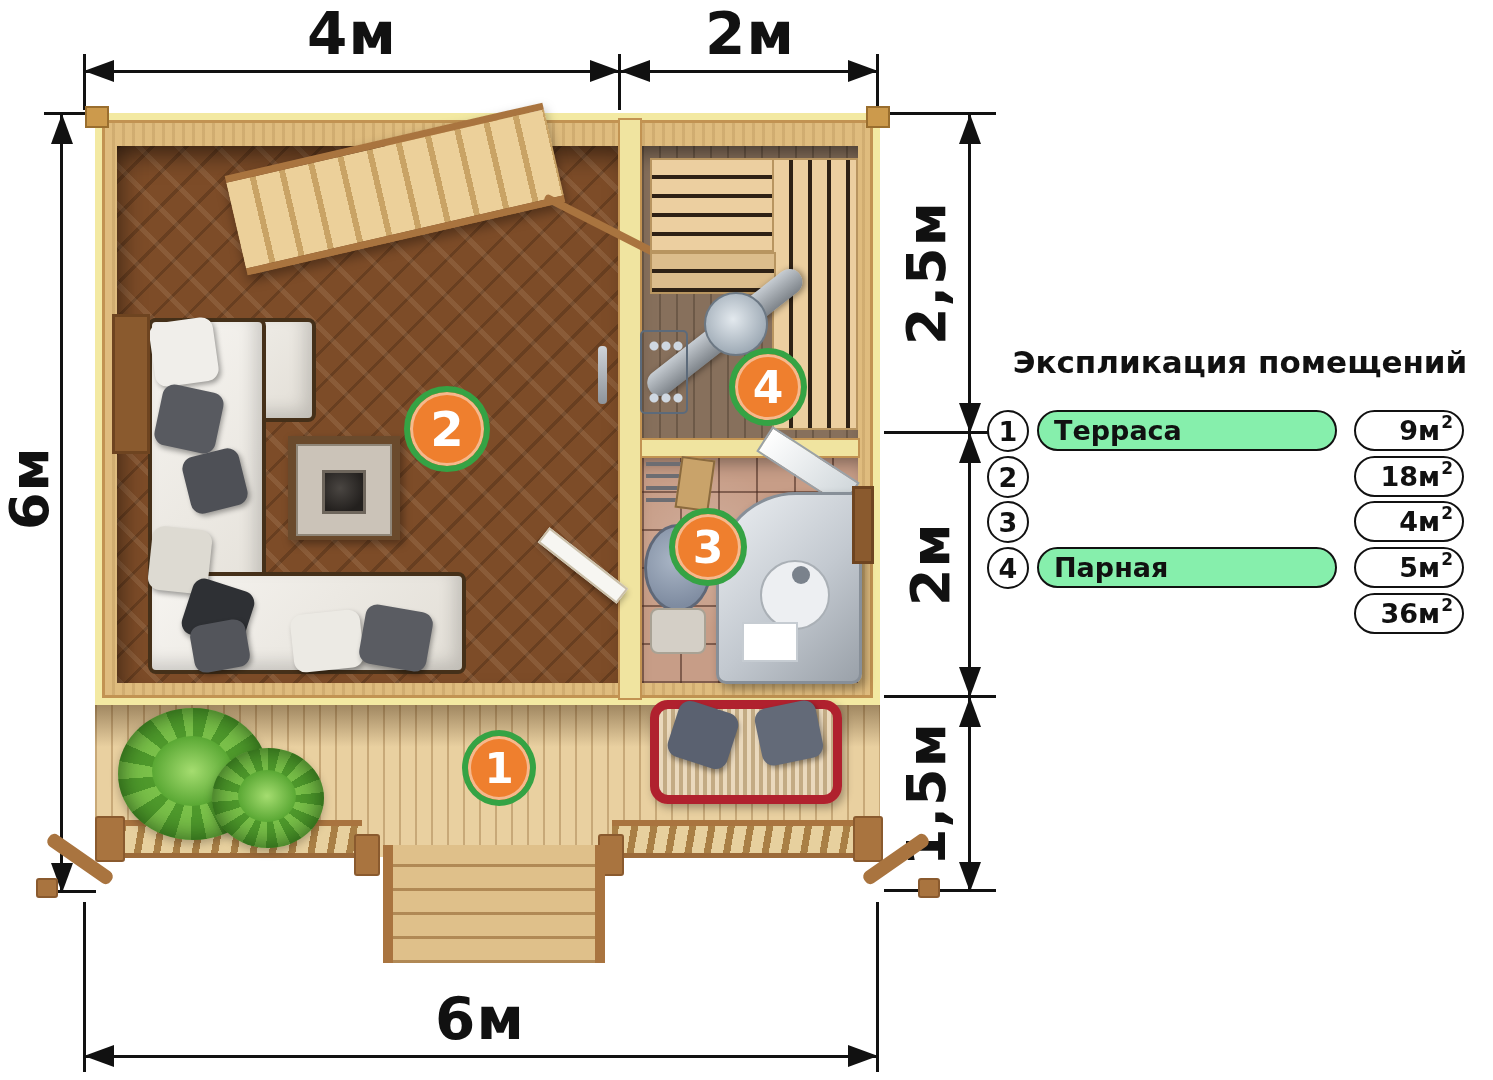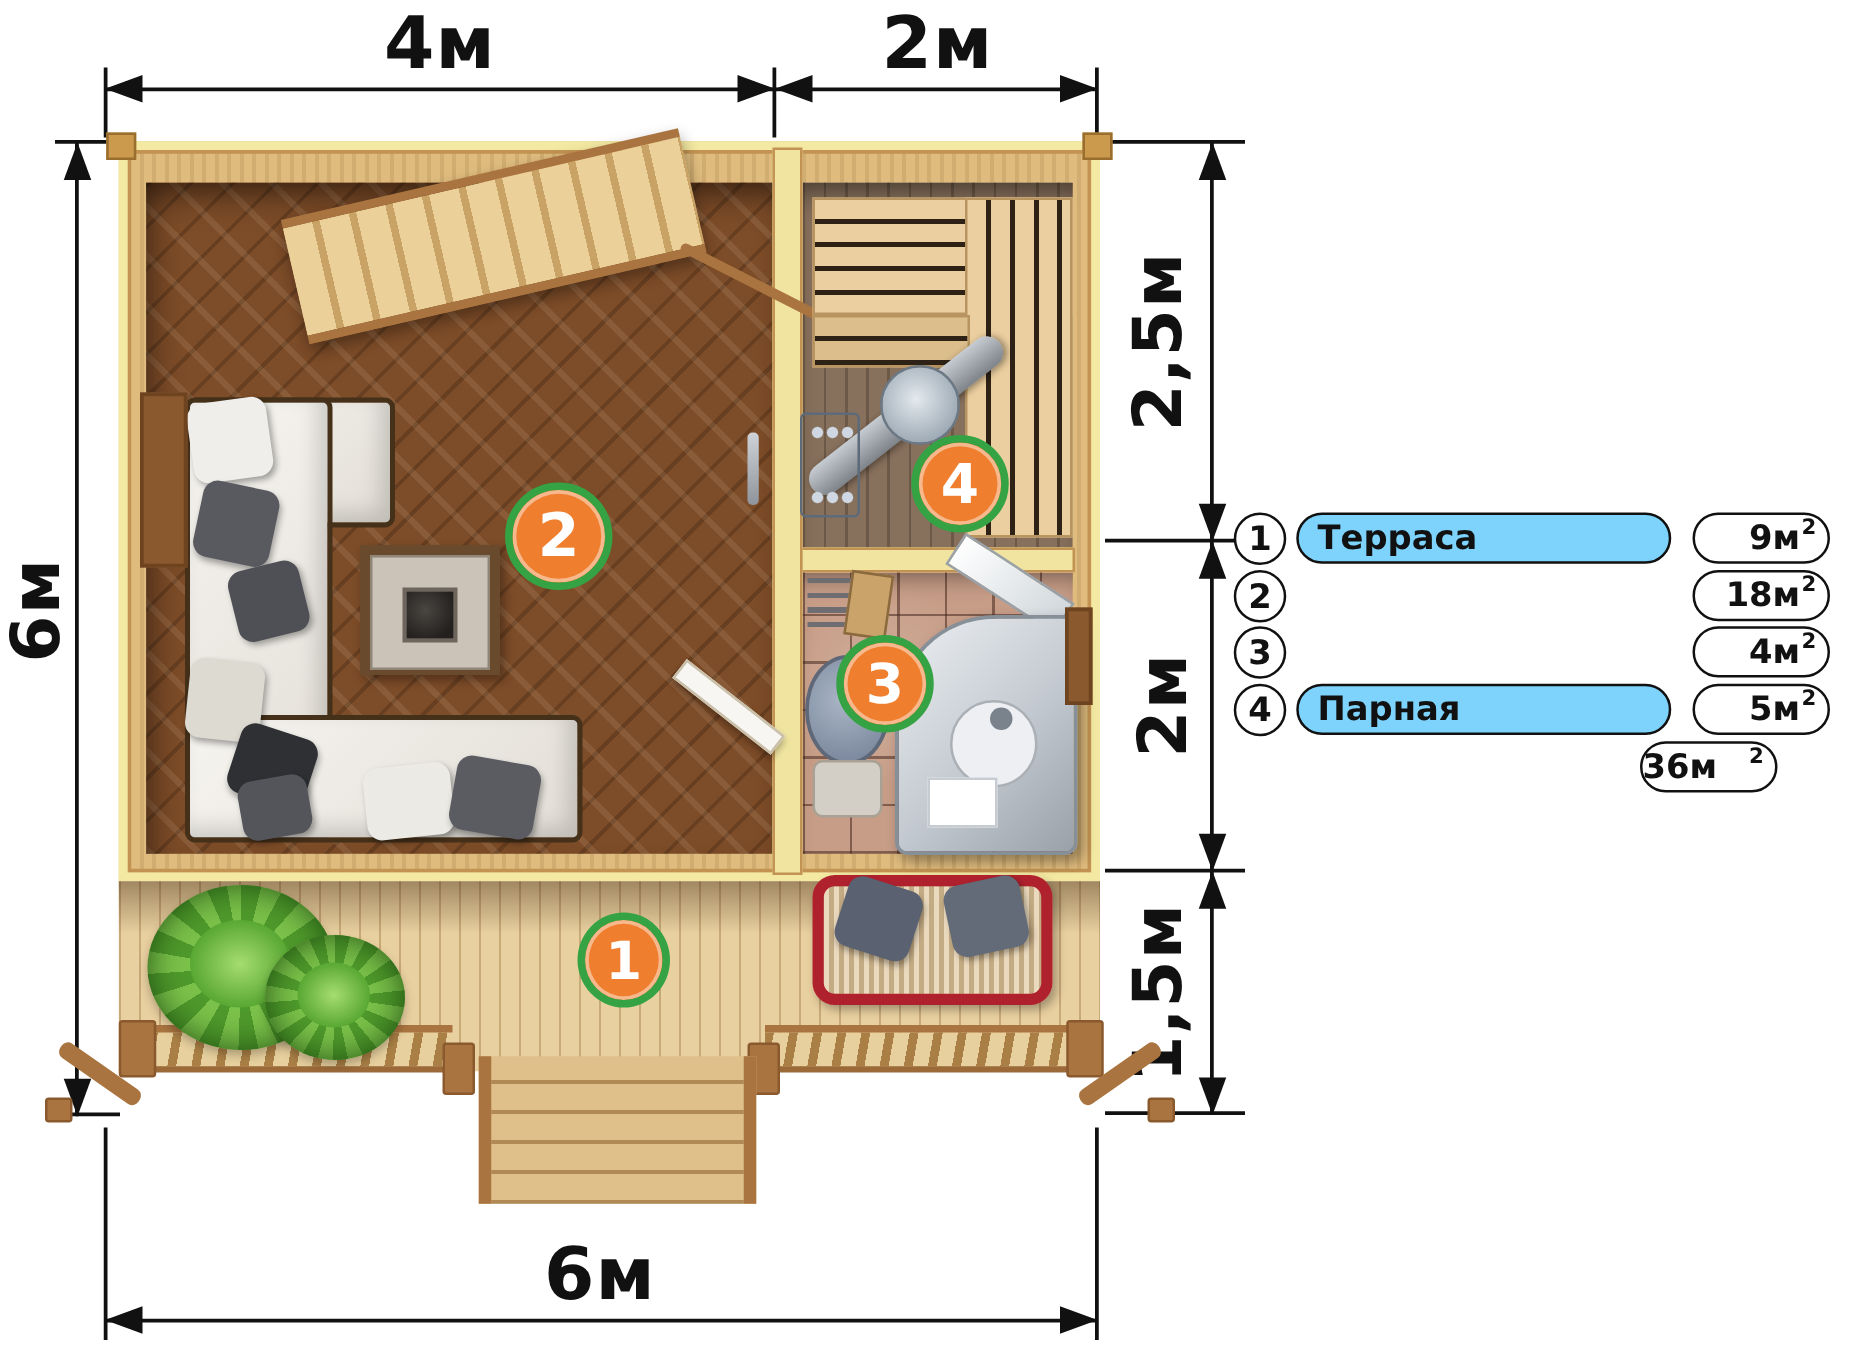--- a/index.html
+++ b/index.html
@@ -98,21 +98,21 @@
   
   .badge{position:absolute;border-radius:50%;background:#ef7f2e;border:6px solid #35a344;
     color:#fff;display:flex;align-items:center;justify-content:center;font-weight:700;
     box-shadow:inset 0 0 0 3px rgba(255,255,255,.45);}
   
   .lg-title{position:absolute;font-weight:700;font-size:31px;text-align:center;}
   .lg-num{position:absolute;width:42px;height:42px;border:2px solid #111;border-radius:50%;
     box-sizing:border-box;display:flex;align-items:center;justify-content:center;
     font-weight:700;font-size:27px;background:#fff;}
   .lg-pill{position:absolute;height:41px;border:2px solid #111;border-radius:22px;box-sizing:border-box;
-    display:flex;align-items:center;font-weight:700;font-size:27px;background:#7dd3fc;padding-left:15px;}
+    display:flex;align-items:center;font-weight:700;font-size:27px;background:#86efac;padding-left:15px;}
   .lg-pill.center{justify-content:center;padding-left:0;}
   .lg-area{position:absolute;height:41px;width:110px;border:2px solid #111;border-radius:22px;
     box-sizing:border-box;display:flex;align-items:center;justify-content:flex-end;
     padding-right:9px;font-weight:700;font-size:27px;background:#fff;}
   .sup{font-size:17px;font-weight:700;transform:translateY(-9px);margin-left:1px;}
 </style>
 </head>
 <body>
 
 <div class="stage">
@@ -234,20 +234,21 @@
   <div class="badge" style="left:404px;top:386px;width:74px;height:74px;font-size:48px;">
       <span>2</span>
     </div>
   <div class="badge" style="left:669px;top:508px;width:66px;height:66px;font-size:44px;">
       <span>3</span>
     </div>
   <div class="badge" style="left:729px;top:348px;width:66px;height:66px;font-size:44px;">
       <span>4</span>
     </div>
 
+  <div class="lg-title" style="left:1005px;top:344px;width:470px;">Экспликация помещений</div>
 
   <div class="lg-num" style="left:987px;top:410px;">1</div>
   <div class="lg-pill" style="left:1037px;top:410px;width:300px;">
       <span>Терраса</span>
     </div>
   <div class="lg-area" style="left:1354px;top:410px;">
       <span>9м</span>
       <span class="sup">2</span>
     </div>
 
@@ -265,18 +266,18 @@
 
   <div class="lg-num" style="left:987px;top:547px;">4</div>
   <div class="lg-pill" style="left:1037px;top:547px;width:300px;">
       <span>Парная</span>
     </div>
   <div class="lg-area" style="left:1354px;top:547px;">
       <span>5м</span>
       <span class="sup">2</span>
     </div>
 
-  <div class="lg-area" style="left:1312px;top:593px;justify-content:space-between;">
+  <div class="lg-area" style="left:1354px;top:593px;">
       <span>36м</span>
       <span class="sup">2</span>
     </div>
 
 </div>
 
 </body></html>

